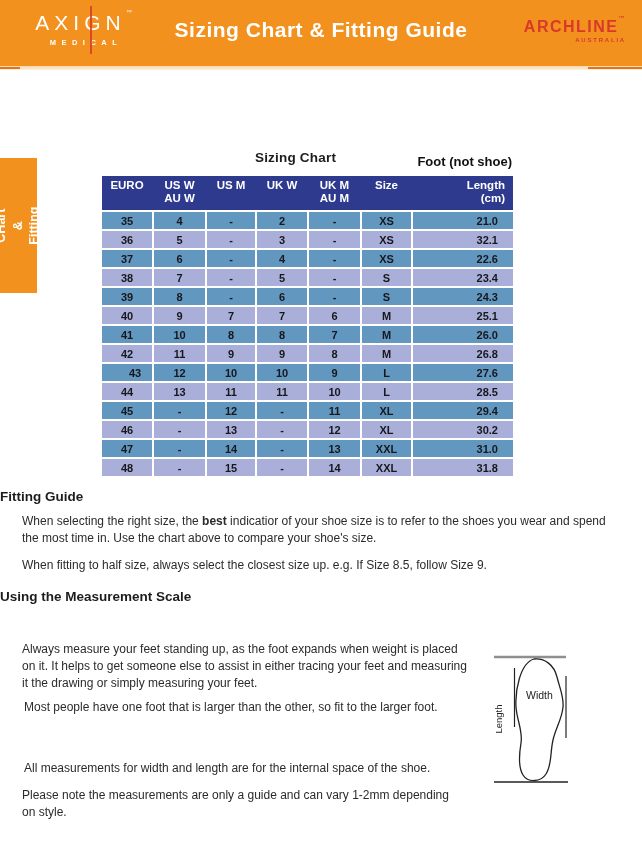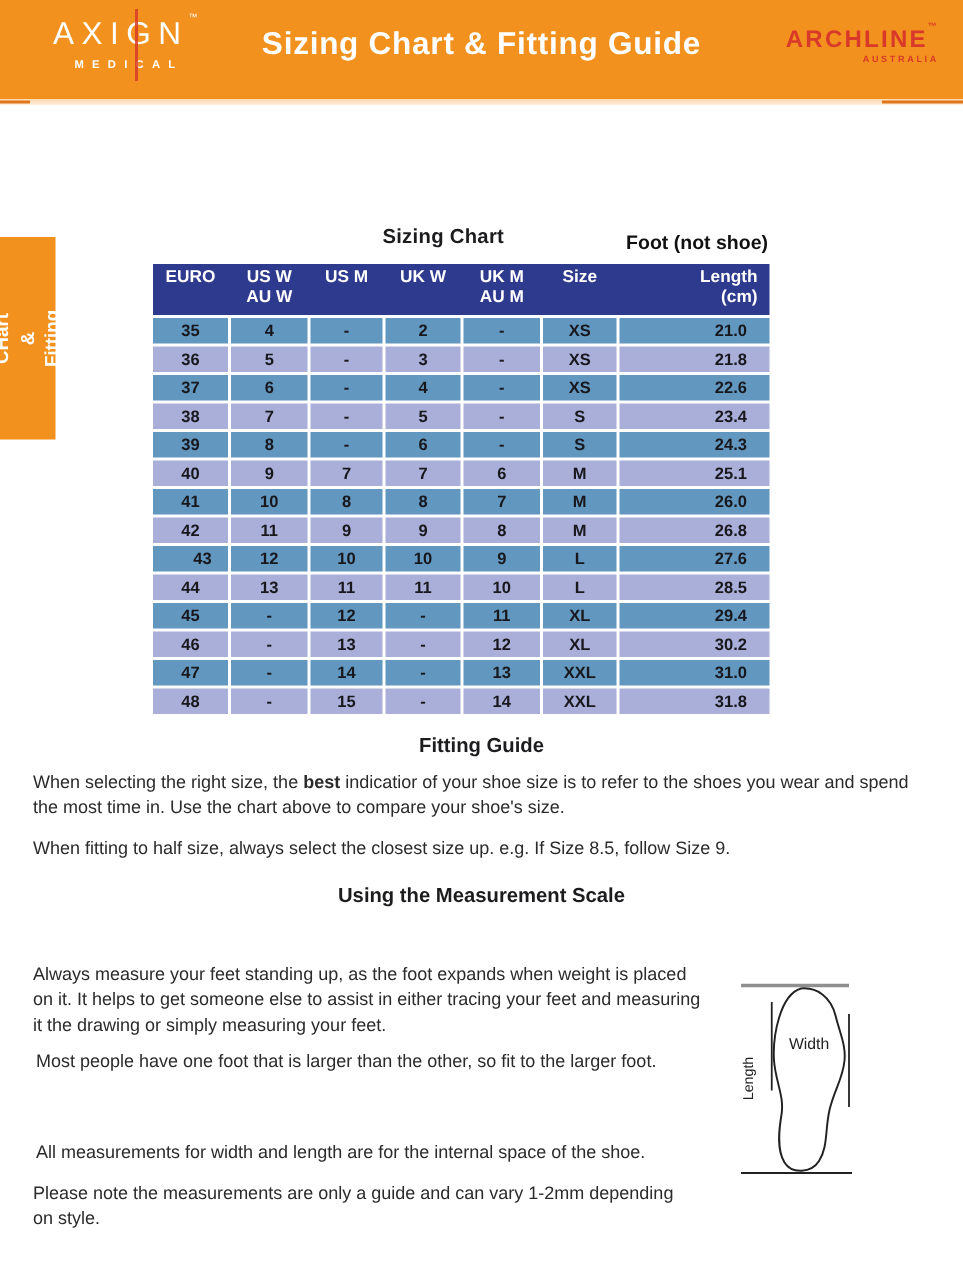--- a/index.html
+++ b/index.html
@@ -49,21 +49,21 @@
         color:#fff; font-weight:700; font-size:11.5px; line-height:13px; }
   .th.col-len { align-items:flex-end; padding-right:8px; }
   .tr { display:flex; gap:2px; margin-top:2px; }
   .td { height:17px; display:flex; align-items:center; justify-content:center;
         font-weight:700; font-size:11px; color:#17171c; }
   .row-dark .td { background:var(--c-row-dark,#6297BF); }
   .row-light .td { background:var(--c-row-light,#A9AFD9); }
   .td.col-len { justify-content:flex-end; padding-right:15px; }
 
   
-  .h2 { position:absolute; left:0; right:0; text-align:center; font-size:13.5px;
+  .h2 { position:absolute; left:0; right:0; text-align:left; font-size:13.5px;
         font-weight:700; color:#1c1c1e; }
   .para { position:absolute; font-size:12px; color:#2b2b2b; line-height:17px;
           white-space:pre-line; }
 
   
   .foot-svg { position:absolute; left:488px; top:646px; }
 </style>
 </head>
 <body>
 
@@ -129,21 +129,21 @@
           <div class="td" style="width: 49px;">XS</div>
           <div class="td col-len" style="width: 100px;">21.0</div>
         </div>
         <div class="tr row-light">
           <div class="td" style="width: 50px;">36</div>
           <div class="td" style="width: 51px;">5</div>
           <div class="td" style="width: 48px;">-</div>
           <div class="td" style="width: 50px;">3</div>
           <div class="td" style="width: 51px;">-</div>
           <div class="td" style="width: 49px;">XS</div>
-          <div class="td col-len" style="width: 100px;">21.8</div>
+          <div class="td col-len" style="width: 100px;">32.1</div>
         </div>
         <div class="tr row-dark">
           <div class="td" style="width: 50px;">37</div>
           <div class="td" style="width: 51px;">6</div>
           <div class="td" style="width: 48px;">-</div>
           <div class="td" style="width: 50px;">4</div>
           <div class="td" style="width: 51px;">-</div>
           <div class="td" style="width: 49px;">XS</div>
           <div class="td col-len" style="width: 100px;">22.6</div>
         </div>

